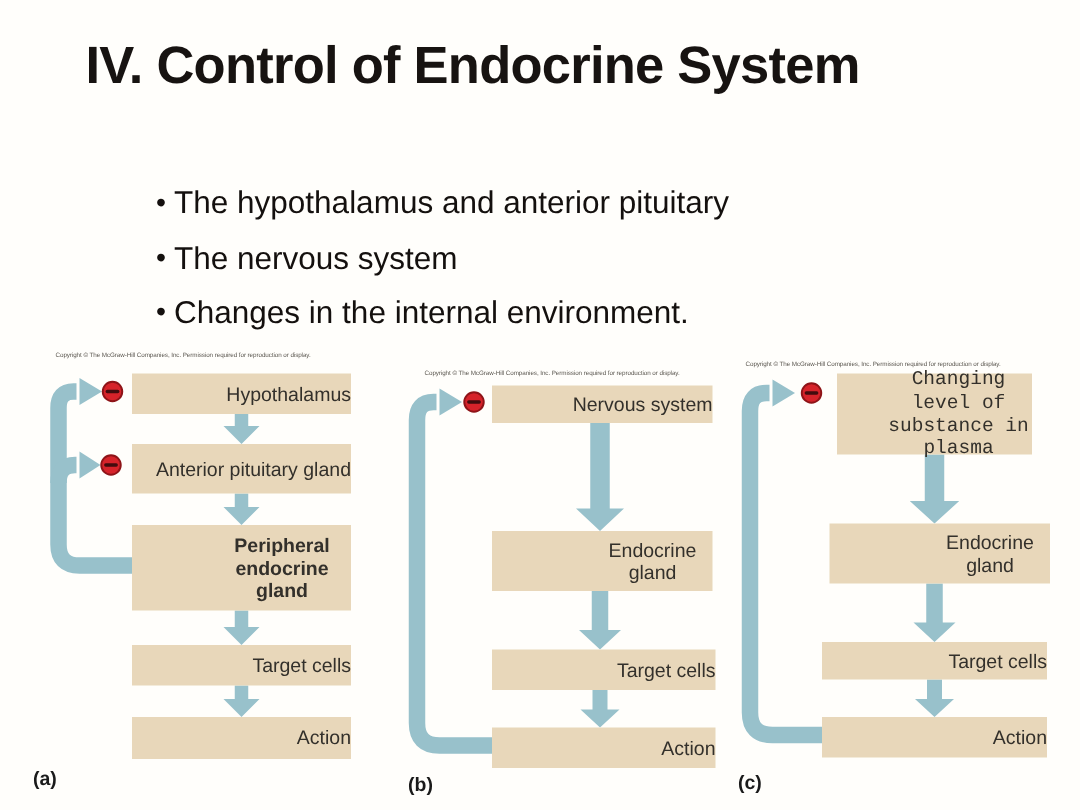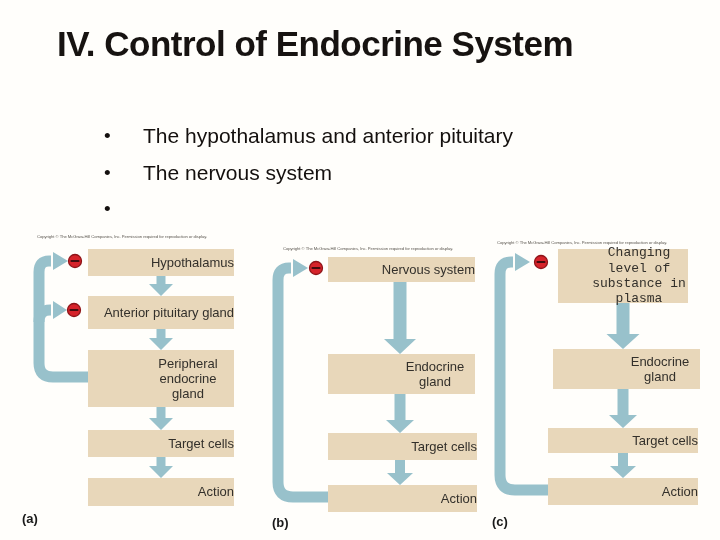--- a/index.html
+++ b/index.html
@@ -18,37 +18,37 @@
   .subtitle{
     position:absolute;left:56px;top:80px;
     font-size:26px;color:#14100e;white-space:nowrap;
   }
   .bullet-row{
     position:absolute;left:104px;
     display:flex;align-items:flex-start;
     font-size:21px;color:#14100e;white-space:nowrap;
   }
   .bullet-dot{width:12px;flex:0 0 12px;font-size:19px;line-height:26px;}
-  .bullet-text{margin-left:27px;line-height:26px;}
+  .bullet-text{line-height:26px;}
   .panel{position:absolute;}
   .panel svg{position:absolute;left:0;top:0;}
   .copyright{
     position:absolute;
     font-size:4.2px;color:#5a564f;white-space:nowrap;
     letter-spacing:-0.05px;
   }
   .fbox{
     position:absolute;
     background:#e8d7ba;
     display:flex;align-items:center;justify-content:flex-end;
     text-align:center;
     font-size:13px;line-height:1.18;color:#33302b;
   }
   .fbox .inner{display:block;}
-  .w92 .inner{max-width:92px;}
+  .w92 .inner{max-width:92px;font-weight:bold;}
   .w80 .inner{max-width:80px;}
   .w98 .inner{max-width:98px;}
   .panel-label{
     position:absolute;
     font-size:13px;font-weight:bold;color:#1a1a1a;
   }
   .arrow{fill:#98c1cb;}
   .fb-line{fill:none;stroke:#98c1cb;stroke-width:11;stroke-linecap:butt;stroke-linejoin:round;}
   .fb-head{fill:#98c1cb;}
   .minus-circle{fill:#d6232a;stroke:#8e1418;stroke-width:1.3;}
@@ -64,20 +64,21 @@
   <div class="bullet-row" style="top:123px;">
     <span class="bullet-dot">•</span>
     <span class="bullet-text">The hypothalamus and anterior pituitary</span>
   </div>
   <div class="bullet-row" style="top:160px;">
     <span class="bullet-dot">•</span>
     <span class="bullet-text">The nervous system</span>
   </div>
   <div class="bullet-row" style="top:196px;">
     <span class="bullet-dot">•</span>
+    <span class="bullet-text">Changes in the internal environment.</span>
   </div>
 
   <div class="panel" style="left:20px;top:230px;width:240px;height:305px;">
     <svg width="240" height="305" viewBox="0 0 240 305">
 
       <path class="fb-line" d="M 68 147 L 33 147 Q 19 147 19 133 L 19 42 Q 19 31 29 31 L 31 31"></path>
       <path class="fb-line" d="M 19 92 Q 19 80 30 80 L 31 80"></path>
       <polygon class="fb-head" points="33,22 33,40 48,31"></polygon>
       <polygon class="fb-head" points="33,71 33,89 47,80"></polygon>
 

